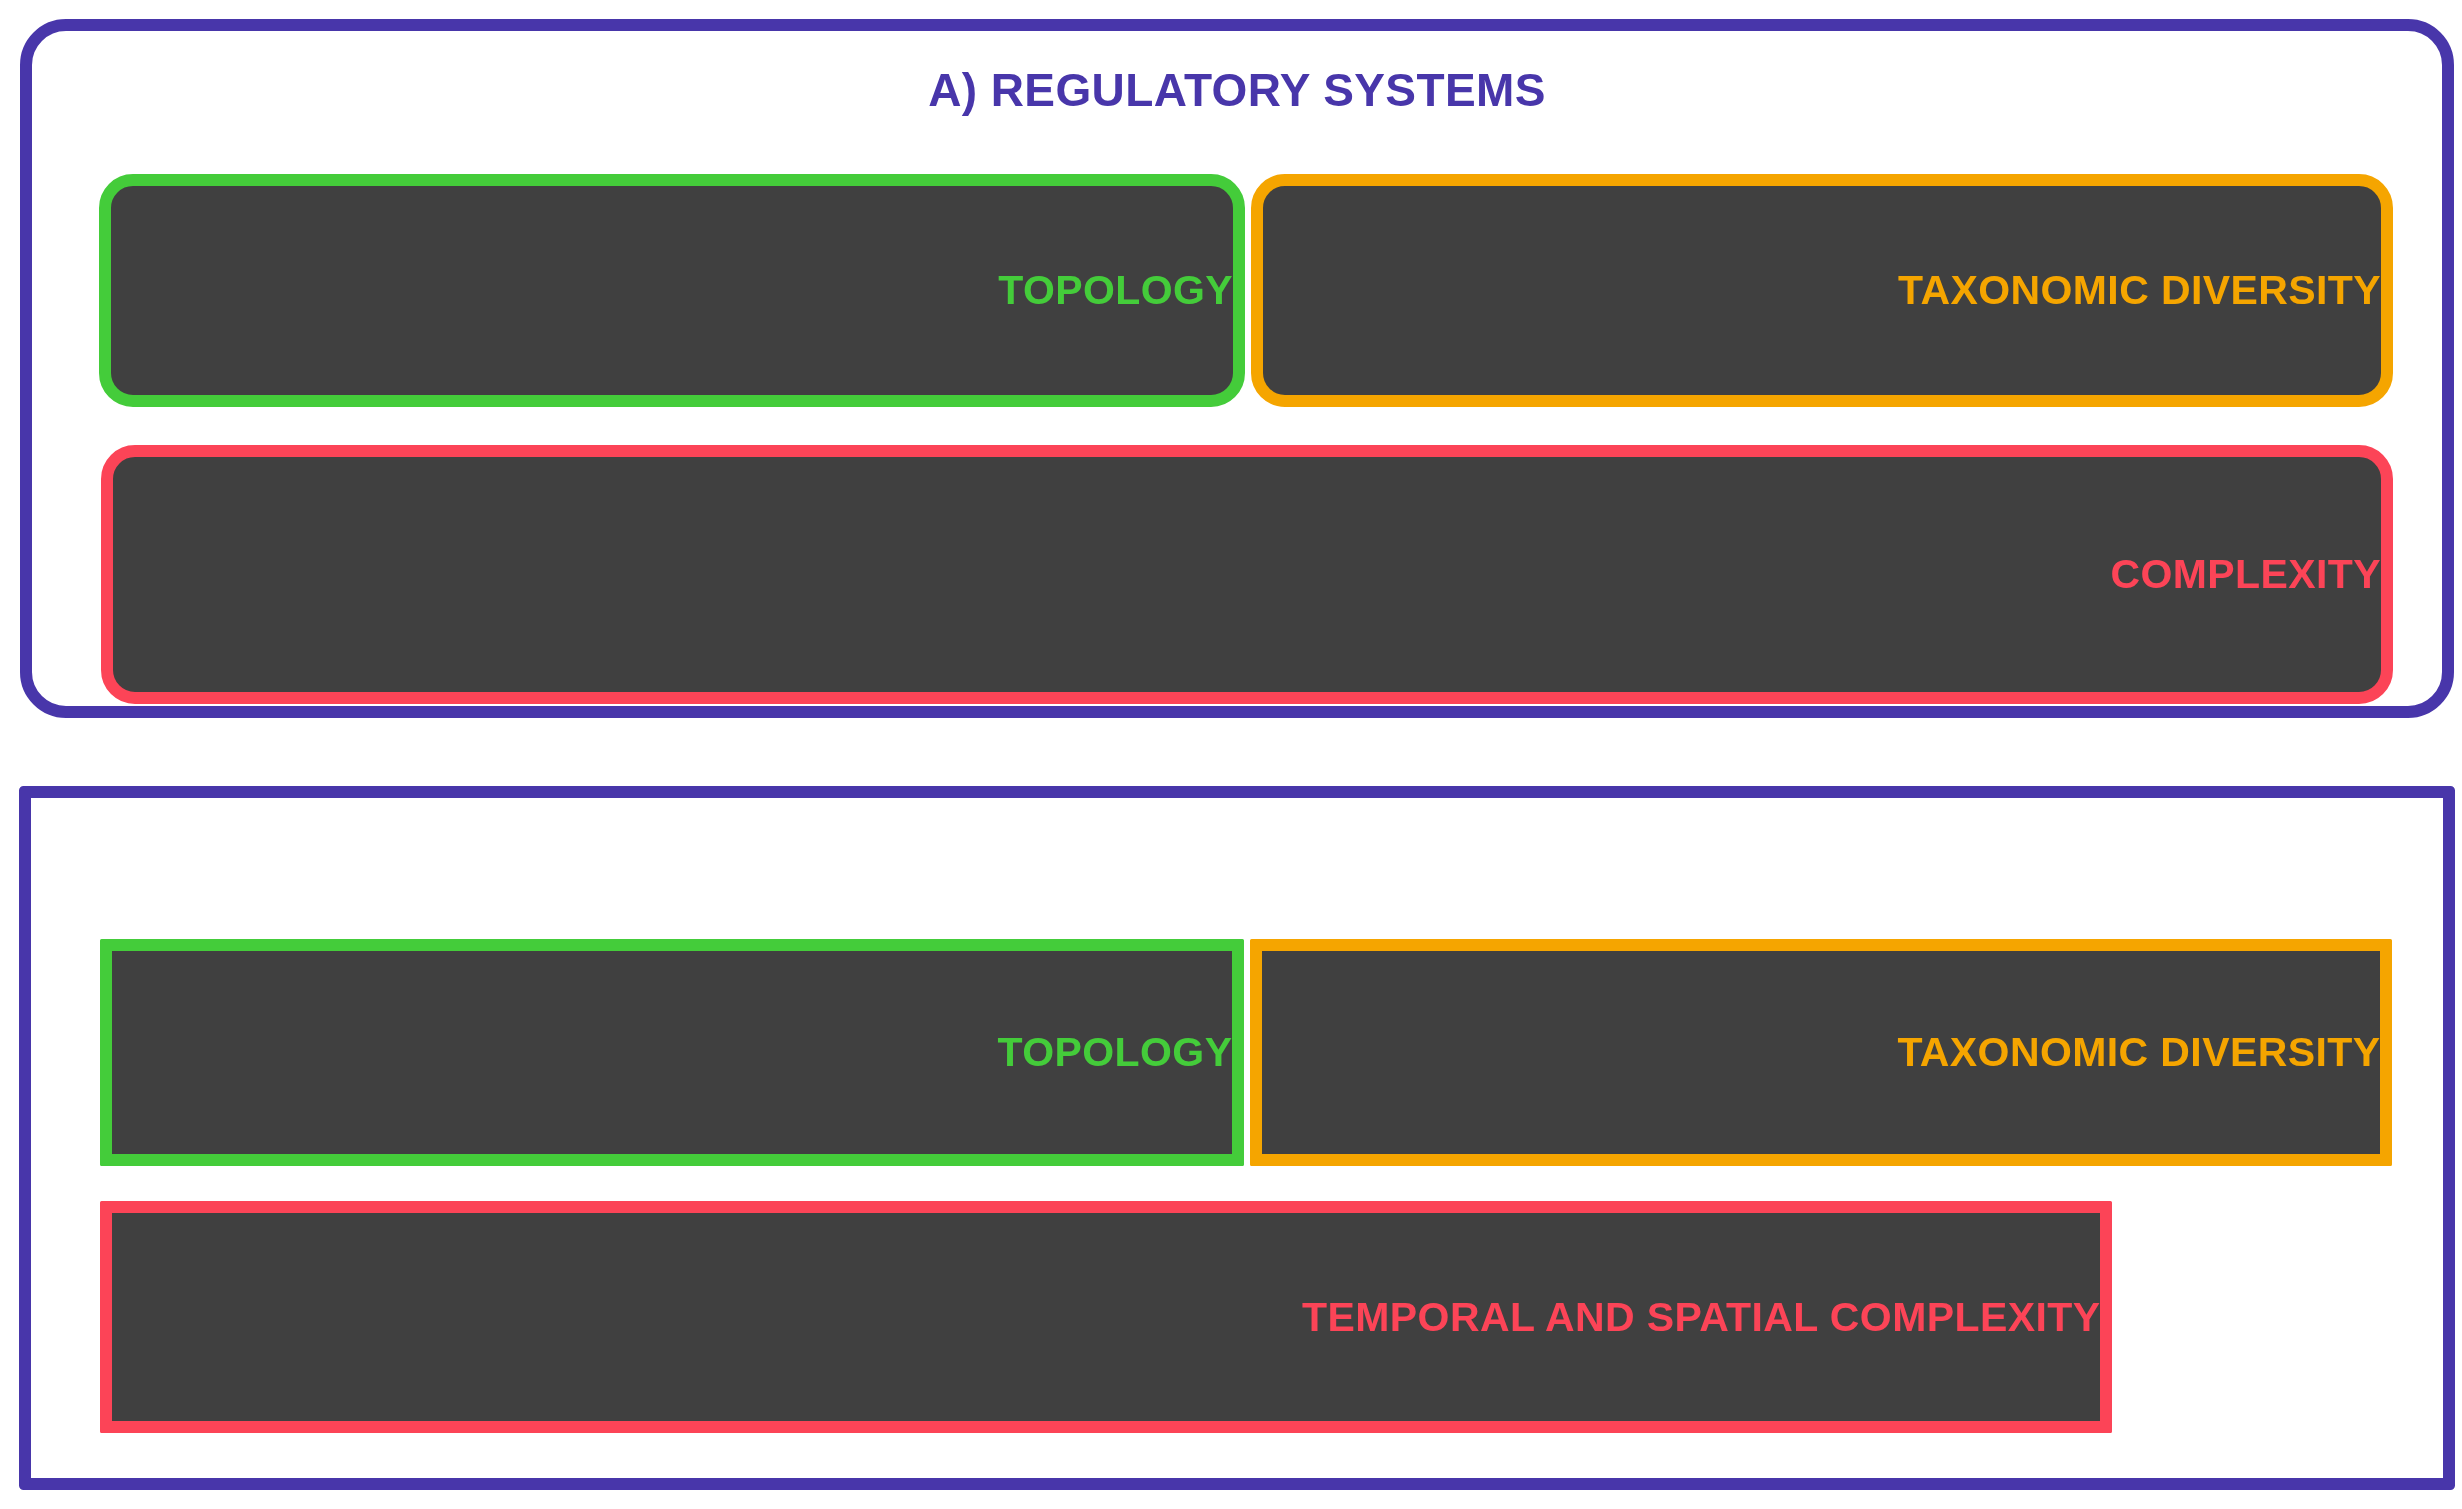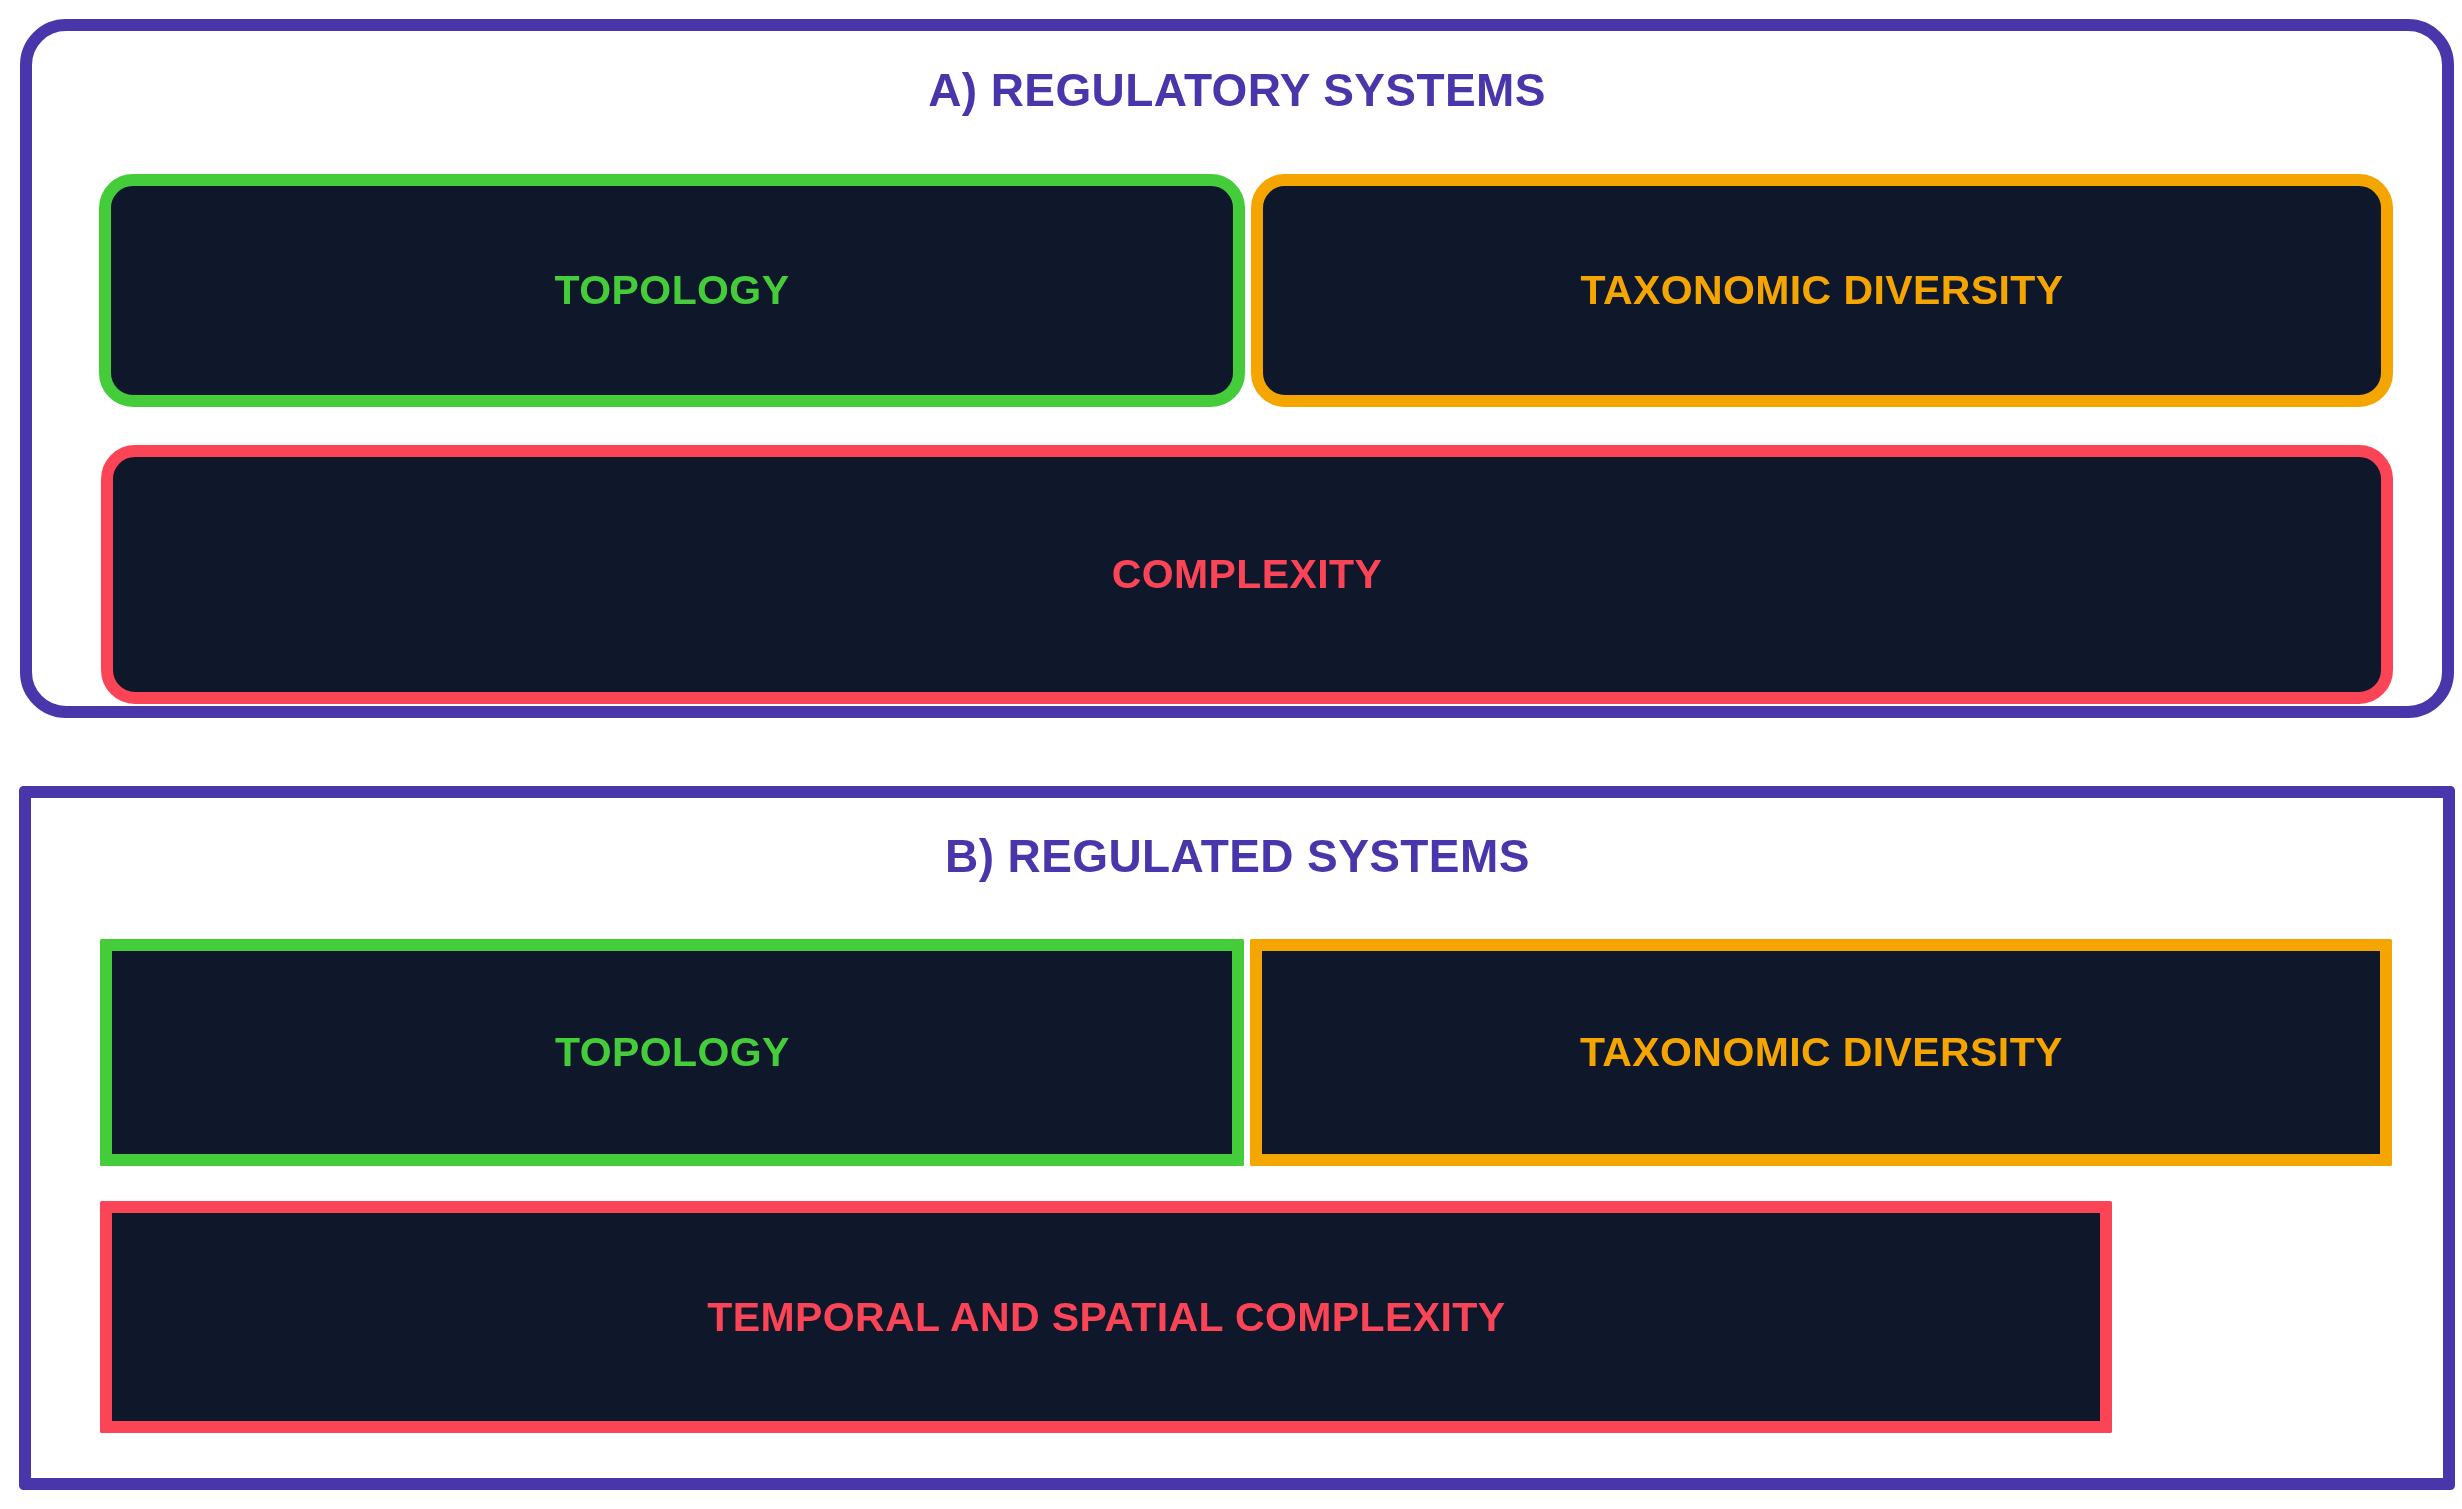--- a/index.html
+++ b/index.html
@@ -56,24 +56,24 @@
     letter-spacing: 0.4px;
     white-space: nowrap;
   }
   .panel-a .panel-title { top: 32px; }
   .panel-b .panel-title { top: 31px; }
 
   
   .box {
     position: absolute;
     box-sizing: border-box;
-    background: #0f172a;
+    background: #404040;
     display: flex;
     align-items: center;
-    justify-content: center;
+    justify-content: flex-end;
   }
   .box-label {
     font-weight: bold;
     font-size: 41px;
     letter-spacing: 0.4px;
     white-space: nowrap;
     line-height: 1;
   }
 
   .box.green  { border: 12.7px solid #44cc3a; }
@@ -115,21 +115,20 @@
     </div>
 
     <div class="box red rounded a-complex">
       <span class="box-label label-red">COMPLEXITY</span>
     </div>
 
   </div>
 
   <div class="panel panel-b">
 
-    <div class="panel-title">B) REGULATED SYSTEMS</div>
 
     <div class="box green square b-topology">
       <span class="box-label label-green">TOPOLOGY</span>
     </div>
 
     <div class="box orange square b-taxonomy">
       <span class="box-label label-orange">TAXONOMIC DIVERSITY</span>
     </div>
 
     <div class="box red square b-complex">

